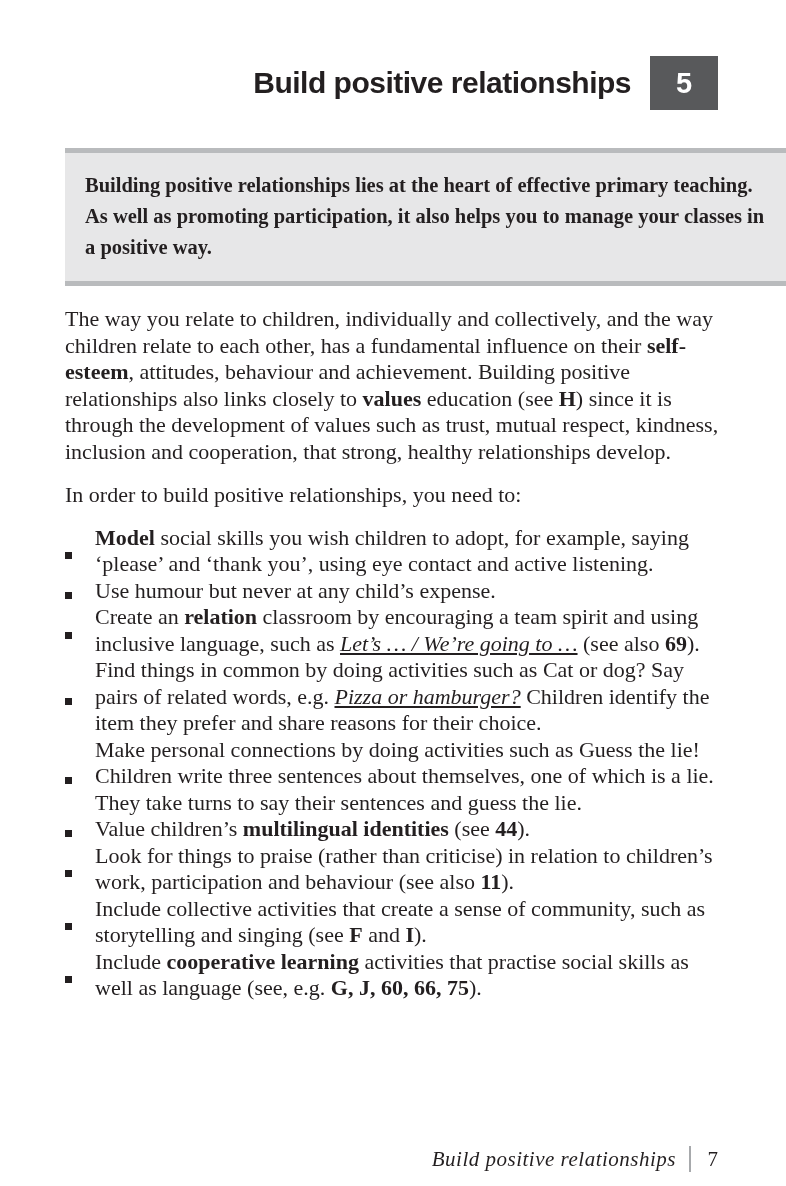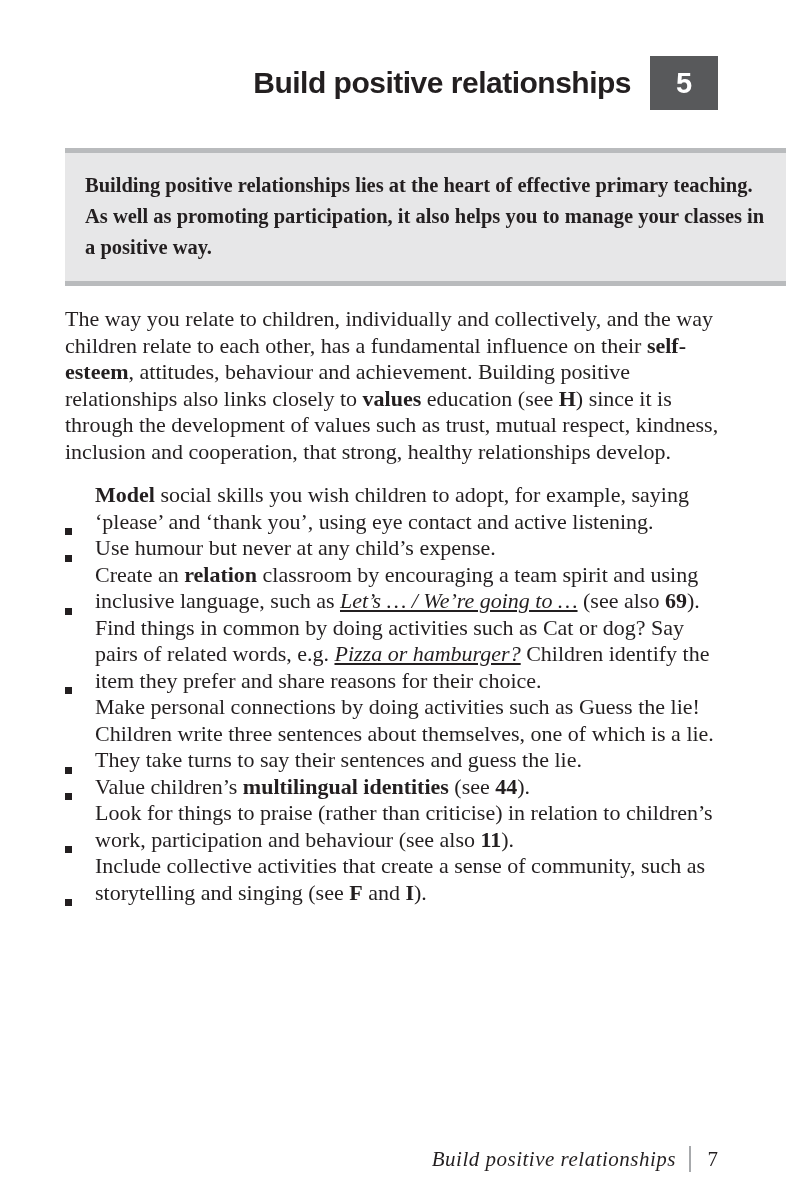--- a/index.html
+++ b/index.html
@@ -41,21 +41,21 @@
     padding:17px 24px 18px 20px;
     font-weight:bold;font-size:20.5px;line-height:31px;
   }
   .body-copy{
     position:absolute;top:306px;left:65px;width:655px;
     font-size:22px;line-height:26.5px;
   }
   .para{margin:0 0 17px 0;}
   .lead-in{margin:0 0 16px 0;}
   .bullets{list-style:none;margin:0;padding:0;}
-  .bullet{display:flex;align-items:flex-end;}
+  .bullet{display:flex;align-items:center;}
   .marker{flex:0 0 30px;width:30px;padding-top:9px;}
   .marker .sq{display:block;width:7px;height:7px;background:var(--text);}
   .bullet-text{flex:1;}
   .b{font-weight:bold;}
   .i{font-style:italic;text-decoration:underline;}
   .footer{
     position:absolute;top:1146px;right:68px;
     display:flex;align-items:center;gap:13px;
     font-size:21px;
   }
@@ -70,20 +70,21 @@
 
   <div class="header">
     <div class="title">Build positive relationships</div>
     <div class="num-box">5</div>
   </div>
 
   <div class="callout">Building positive relationships lies at the heart of effective primary teaching. As well as promoting participation, it also helps you to manage your classes in a positive way.</div>
 
   <div class="body-copy">
     <p class="para"><span>The way you relate to children, individually and collectively, and the way children relate to each other, has a fundamental influence on their </span><span class="b">self-esteem</span><span>, attitudes, behaviour and achievement. Building positive relationships also links closely to </span><span class="b">values</span><span> education (see </span><span class="b">H</span><span>) since it is through the development of values such as trust, mutual respect, kindness, inclusion and cooperation, that strong, healthy relationships develop.</span></p>
+    <p class="para lead-in">In order to build positive relationships, you need to:</p>
     <ul class="bullets">
         <li class="bullet">
           <span class="marker">
             <span class="sq"></span>
           </span>
           <div class="bullet-text"><span class="b">Model</span><span> social skills you wish children to adopt, for example, saying ‘please’ and ‘thank you’, using eye contact and active listening.</span></div>
         </li>
         <li class="bullet">
           <span class="marker">
             <span class="sq"></span>
@@ -119,20 +120,26 @@
             <span class="sq"></span>
           </span>
           <div class="bullet-text"><span>Look for things to praise (rather than criticise) in relation to children’s work, participation and behaviour (see also </span><span class="b">11</span><span>).</span></div>
         </li>
         <li class="bullet">
           <span class="marker">
             <span class="sq"></span>
           </span>
           <div class="bullet-text"><span>Include collective activities that create a sense of community, such as storytelling and singing (see </span><span class="b">F</span><span> and </span><span class="b">I</span><span>).</span></div>
         </li>
+        <li class="bullet">
+          <span class="marker">
+            <span class="sq"></span>
+          </span>
+          <div class="bullet-text"><span>Include </span><span class="b">cooperative learning</span><span> activities that practise social skills as well as language (see, e.g. </span><span class="b">G, J, 60, 66, 75</span><span>).</span></div>
+        </li>
       </ul>
   </div>
 
   <div class="footer">
     <span class="chapter">Build positive relationships</span>
     <span class="divider"></span>
     <span class="pagenum">7</span>
   </div>
 
 </div>

